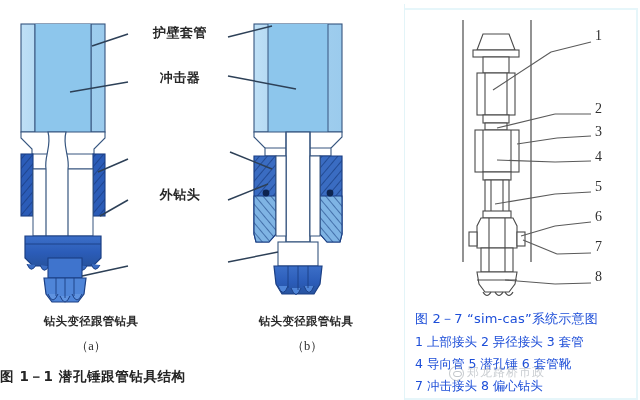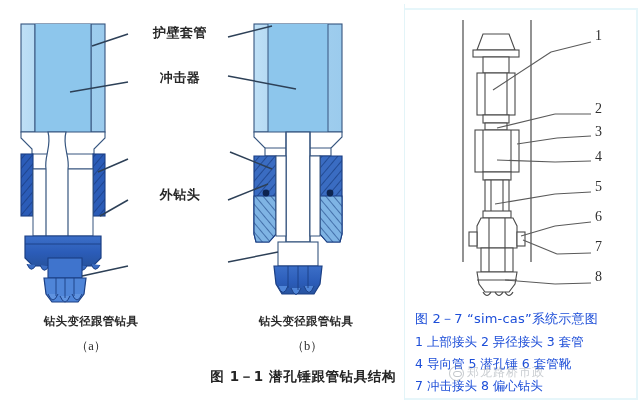--- a/index.html
+++ b/index.html
@@ -32,21 +32,21 @@
   .sub-caption{
     position:absolute;white-space:nowrap;text-align:center;
     font-size:11.5px;font-weight:700;color:#2a2a2a;letter-spacing:.3px;
   }
   .ab-label{
     position:absolute;white-space:nowrap;text-align:center;
     font-size:12.5px;color:#2a2a2a;
     font-family:"Liberation Serif","DejaVu Serif",serif;
   }
   .fig-title{
-    position:absolute;white-space:nowrap;text-align:right;
+    position:absolute;white-space:nowrap;text-align:left;
     font-size:13.5px;font-weight:700;color:#242424;letter-spacing:.6px;
   }
   .num-label{
     position:absolute;font-size:14px;color:#2f2f2f;
     font-family:"Liberation Serif","DejaVu Serif",serif;
   }
   .rcap{
     position:absolute;white-space:nowrap;font-size:12.5px;color:#1d4ed8;
     font-family:"DejaVu Sans","Liberation Sans",sans-serif;
   }

